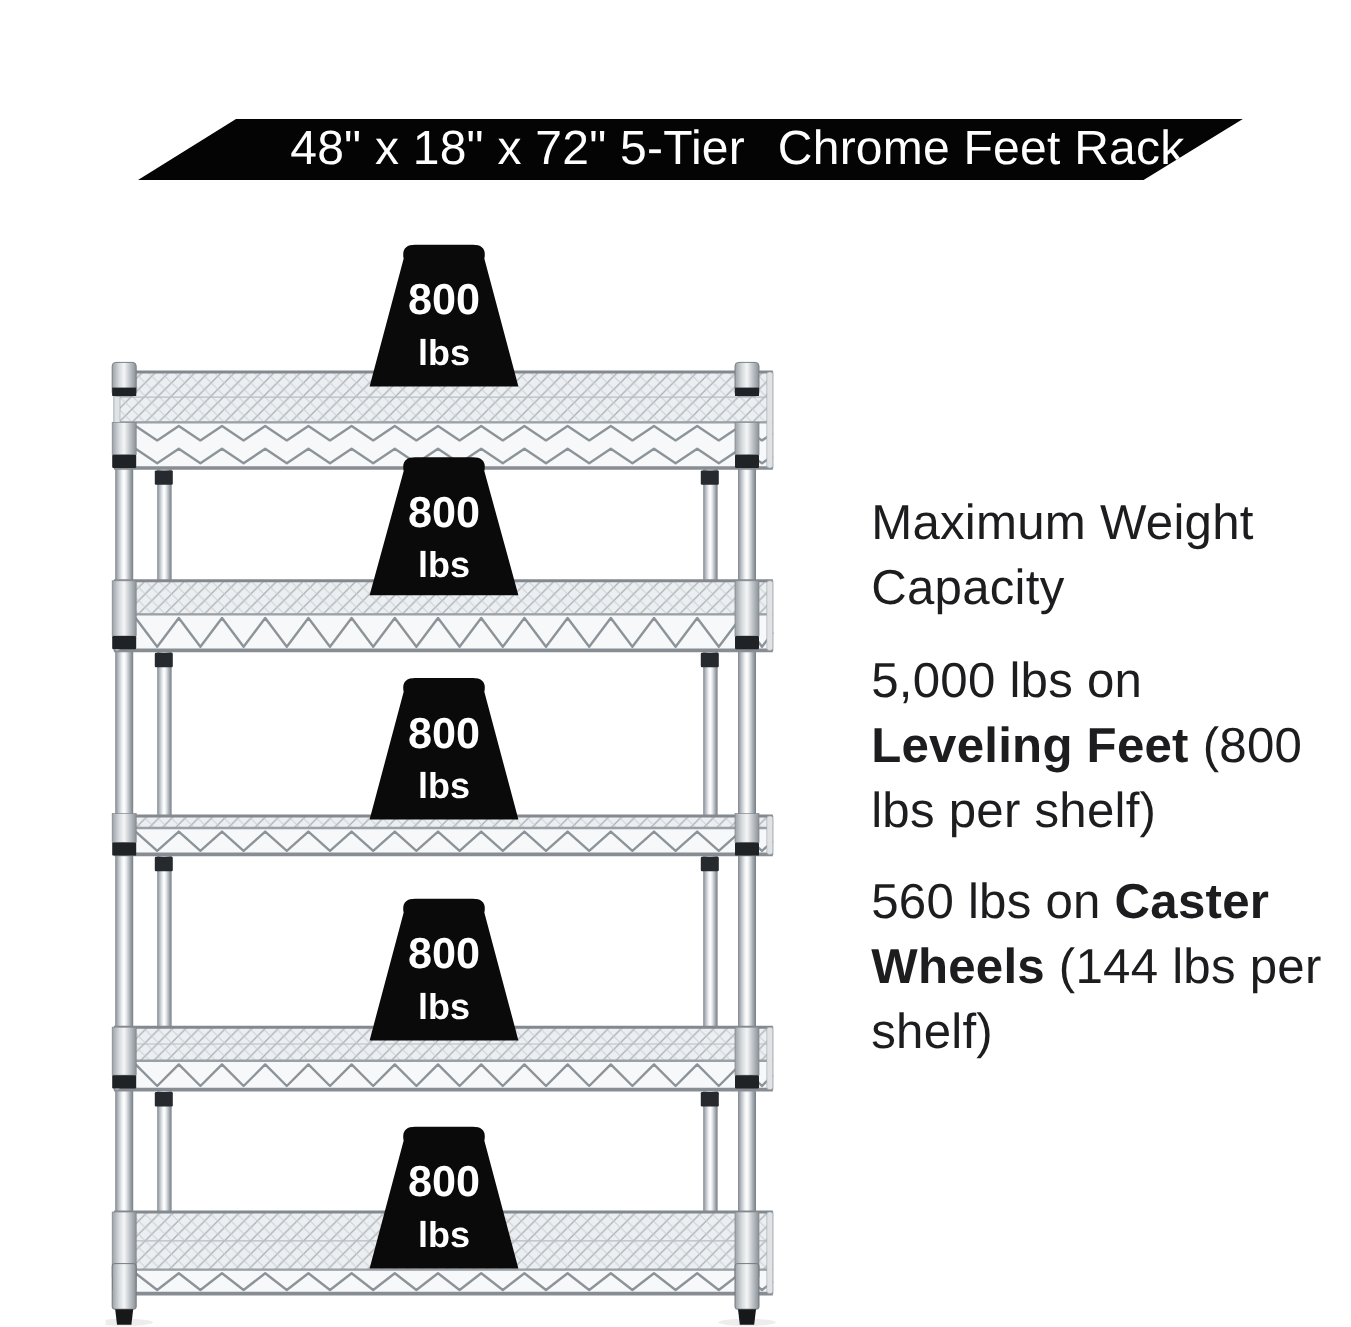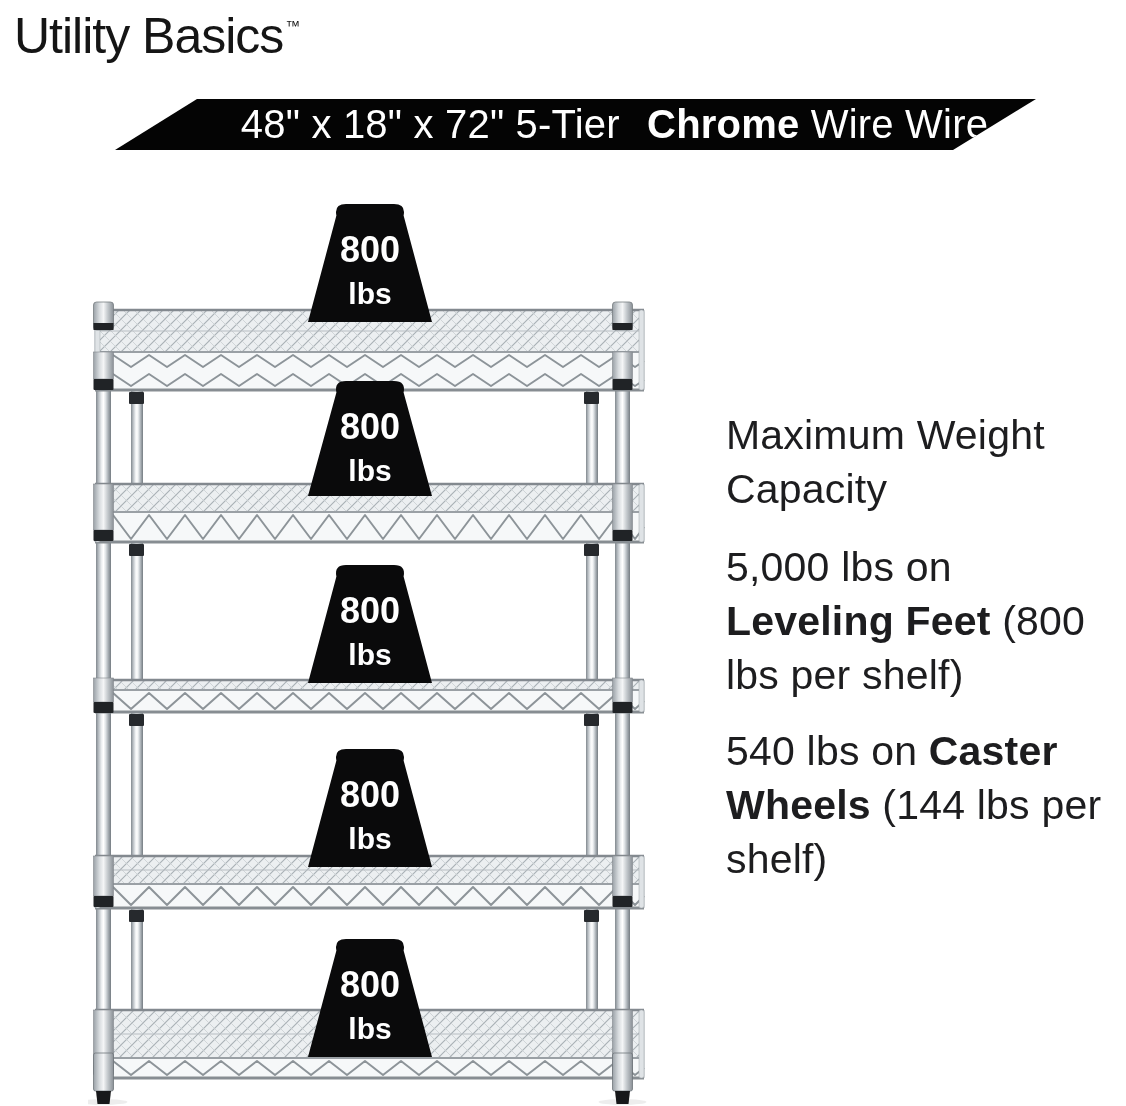--- a/index.html
+++ b/index.html
@@ -22,21 +22,21 @@
   .banner {
     position:absolute; left:115px; top:99px; width:921px; height:51px;
     background:#040404;
     clip-path:polygon(82px 0, 100% 0, calc(100% - 83px) 100%, 0 100%);
     display:flex; align-items:center; justify-content:center;
   }
   .banner-text {
     color:#ffffff; font-size:40px; line-height:51px; white-space:pre;
     letter-spacing:0.2px; padding-left:10px;
   }
-  .banner-text b { font-weight:700;margin-left:16px; }
+  .banner-text b { font-weight:400;margin-left:16px; }
   
   .rack { position:absolute; left:88px; top:190px; width:566px; height:916px; }
   .rack text {
     font-family:"Liberation Sans","DejaVu Sans",sans-serif;
     font-weight:700; fill:#ffffff; text-anchor:middle;
   }
   .rack .w-val { font-size:36px; }
   .rack .w-unit { font-size:30px; }
   
   .info {
@@ -45,27 +45,24 @@
   }
   .info h2 { margin:0 0 24px 0; font-size:41px; font-weight:400; }
   .info p  { margin:0 0 22px 0; }
   .info b  { font-weight:700;margin-top:48px; }
 </style>
 </head>
 <body>
 
 <div class="page">
 
-  <div class="logo">
-    <span>Utility Basics</span><sup>™</sup>
-  </div>
 
   <div class="banner">
     <div class="banner-text">
-      <span>48" x 18" x 72" 5-Tier </span><b>Chrome</b><span> Wire Wire</span>
+      <span>48" x 18" x 72" 5-Tier </span><b>Chrome</b><span> Feet Rack</span>
     </div>
   </div>
 
   <svg class="rack" viewBox="88 190 566 916">
     <defs>
       <linearGradient id="postGrad" x1="0" y1="0" x2="1" y2="0">
         <stop offset="0" stop-color="#81888e"></stop>
         <stop offset="0.18" stop-color="#b9bfc4"></stop>
         <stop offset="0.38" stop-color="#eff1f3"></stop>
         <stop offset="0.5" stop-color="#ffffff"></stop>
@@ -242,16 +239,16 @@
         <path d="M308,1057 L336.4,950.5 Q334,939 346,939 L394,939 Q406,939 403.6,950.5 L432,1057 Z" fill="#0a0a0b"></path>
         <text class="w-val" x="370" y="997">800</text>
         <text class="w-unit" x="370" y="1039">lbs</text>
       </g>
     </g>
   </svg>
 
   <div class="info">
     <h2>Maximum Weight Capacity</h2>
     <p><span>5,000 lbs on </span><b>Leveling Feet</b><span> (800 lbs per shelf)</span></p>
-    <p><span>540 lbs on </span><b>Caster Wheels</b><span> (144 lbs per shelf)</span></p>
+    <p><span>560 lbs on </span><b>Caster Wheels</b><span> (144 lbs per shelf)</span></p>
   </div>
 
 </div>
 
 </body></html>

